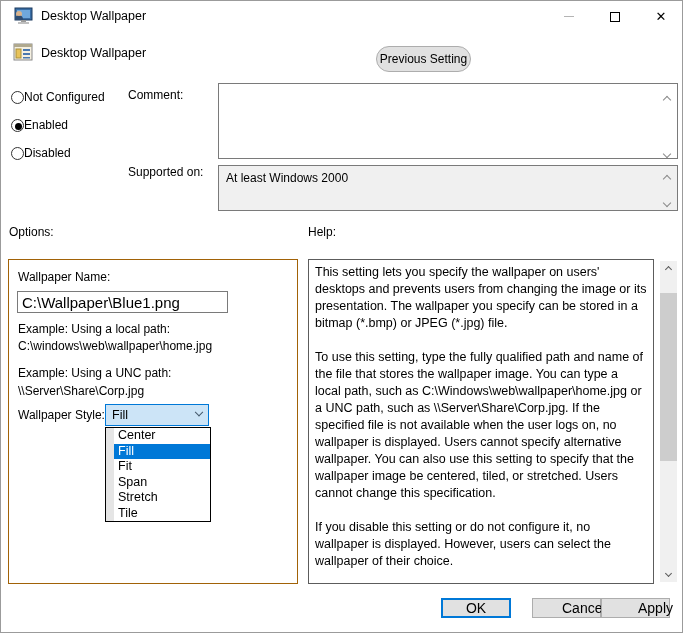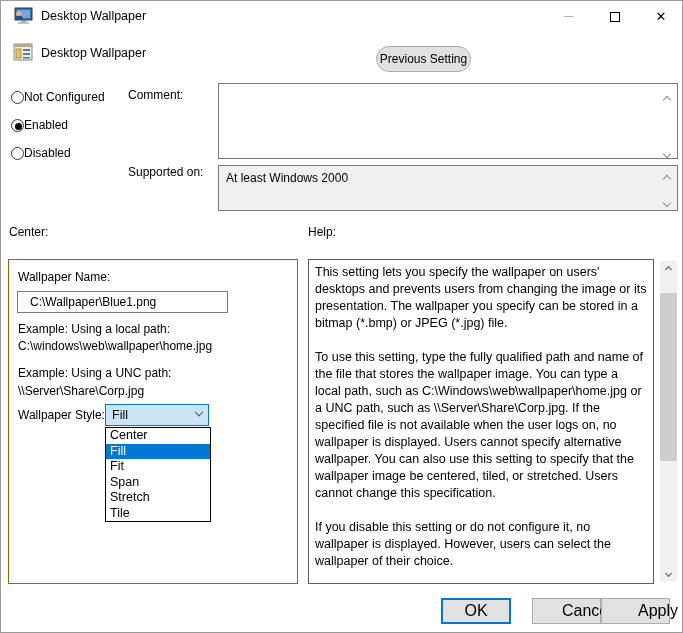--- a/index.html
+++ b/index.html
@@ -51,37 +51,37 @@
   .scrollbar{position:absolute;left:659px;top:260px;width:17px;height:321px;background:#f0f0f0;}
   .sb-arrow{position:absolute;left:0;width:17px;height:17px;display:flex;align-items:center;justify-content:center;background:#f0f0f0;}
   .sb-arrow .chev{border-color:#5a5a5a;width:5px;height:5px;}
   .sb-up{top:0;}
   .sb-down{bottom:0;}
   .sb-thumb{position:absolute;left:0;top:32px;width:17px;height:168px;background:#cdcdcd;}
   
   .opt-label{position:absolute;font-size:12px;}
   .wallpaper-input{
     position:absolute;left:8px;top:31px;width:211px;height:22px;border:1px solid #7a7a7a;
-    font-family:inherit;font-size:12px;padding:0 12px;background:#fff;color:#000;
+    font-family:inherit;font-size:15px;padding:0 4px;background:#fff;color:#000;
   }
   
   .combobox{
     position:absolute;left:96px;top:144px;width:104px;height:22px;background:#cce4f7;border:1px solid #0078d7;
     display:flex;align-items:center;padding:0 6px;font-size:12.5px;cursor:default;
   }
   .combobox .chev{margin-left:auto;border-color:#44586c;width:6px;height:6px;transform:rotate(45deg) translate(-2px,-2px);}
   .dropdown-list{
-    position:absolute;left:96px;top:167px;width:106px;background:#e5e5e5;border:1px solid #000;z-index:5;
+    position:absolute;left:96px;top:167px;width:106px;background:#e5e5e5;border:1px solid #000;z-index:5;padding-left:8px;
   }
   .dd-item{height:15.5px;line-height:15.5px;font-size:12.5px;padding:0 4px;background:#fff;color:#000;cursor:default;}
   .dd-item.selected{background:#0078d7;color:#fff;}
   
   .footer-btn{
-    position:absolute;top:597px;height:26px;background:#e1e1e1;border:1px solid #adadad;
-    font-family:inherit;font-size:16px;color:#000;padding:0;
+    position:absolute;top:597px;height:20px;background:#e1e1e1;border:1px solid #adadad;
+    font-family:inherit;font-size:14px;color:#000;padding:0;
   }
   .btn-ok{left:440px;width:70px;border:2px solid #0078d7;}
   .btn-cancel{left:531px;width:69px;padding-left:29px;}
   .btn-apply{left:600px;width:69px;padding-left:36px;}
 </style>
 </head>
 <body>
 
 <div id="window">
 
@@ -136,21 +136,21 @@
     <span class="box-chev" style="bottom:7px;"><span class="chev down"></span></span>
   </div>
 
   <span class="fld-label" style="left:127px;top:164px;">Supported on:</span>
   <div class="supported-box">
     <span>At least Windows 2000</span>
     <span class="box-chev" style="top:5px;"><span class="chev up"></span></span>
     <span class="box-chev" style="bottom:7px;"><span class="chev down"></span></span>
   </div>
 
-  <span class="section-label" style="left:8px;top:224px;">Center:</span>
+  <span class="section-label" style="left:8px;top:224px;">Options:</span>
   <span class="section-label" style="left:307px;top:224px;">Help:</span>
 
   <div class="options-panel">
     <span class="opt-label" style="left:9px;top:10px;">Wallpaper Name:</span>
     <input class="wallpaper-input" type="text" value="C:\Wallpaper\Blue1.png" style="">
     <span class="opt-label" style="left:9px;top:62px;">Example: Using a local path:</span>
     <span class="opt-label" style="left:9px;top:79px;">C:\windows\web\wallpaper\home.jpg</span>
     <span class="opt-label" style="left:9px;top:106px;">Example: Using a UNC path:</span>
     <span class="opt-label" style="left:9px;top:124px;">\\Server\Share\Corp.jpg</span>
     <span class="opt-label" style="left:9px;top:148px;">Wallpaper Style:</span>

